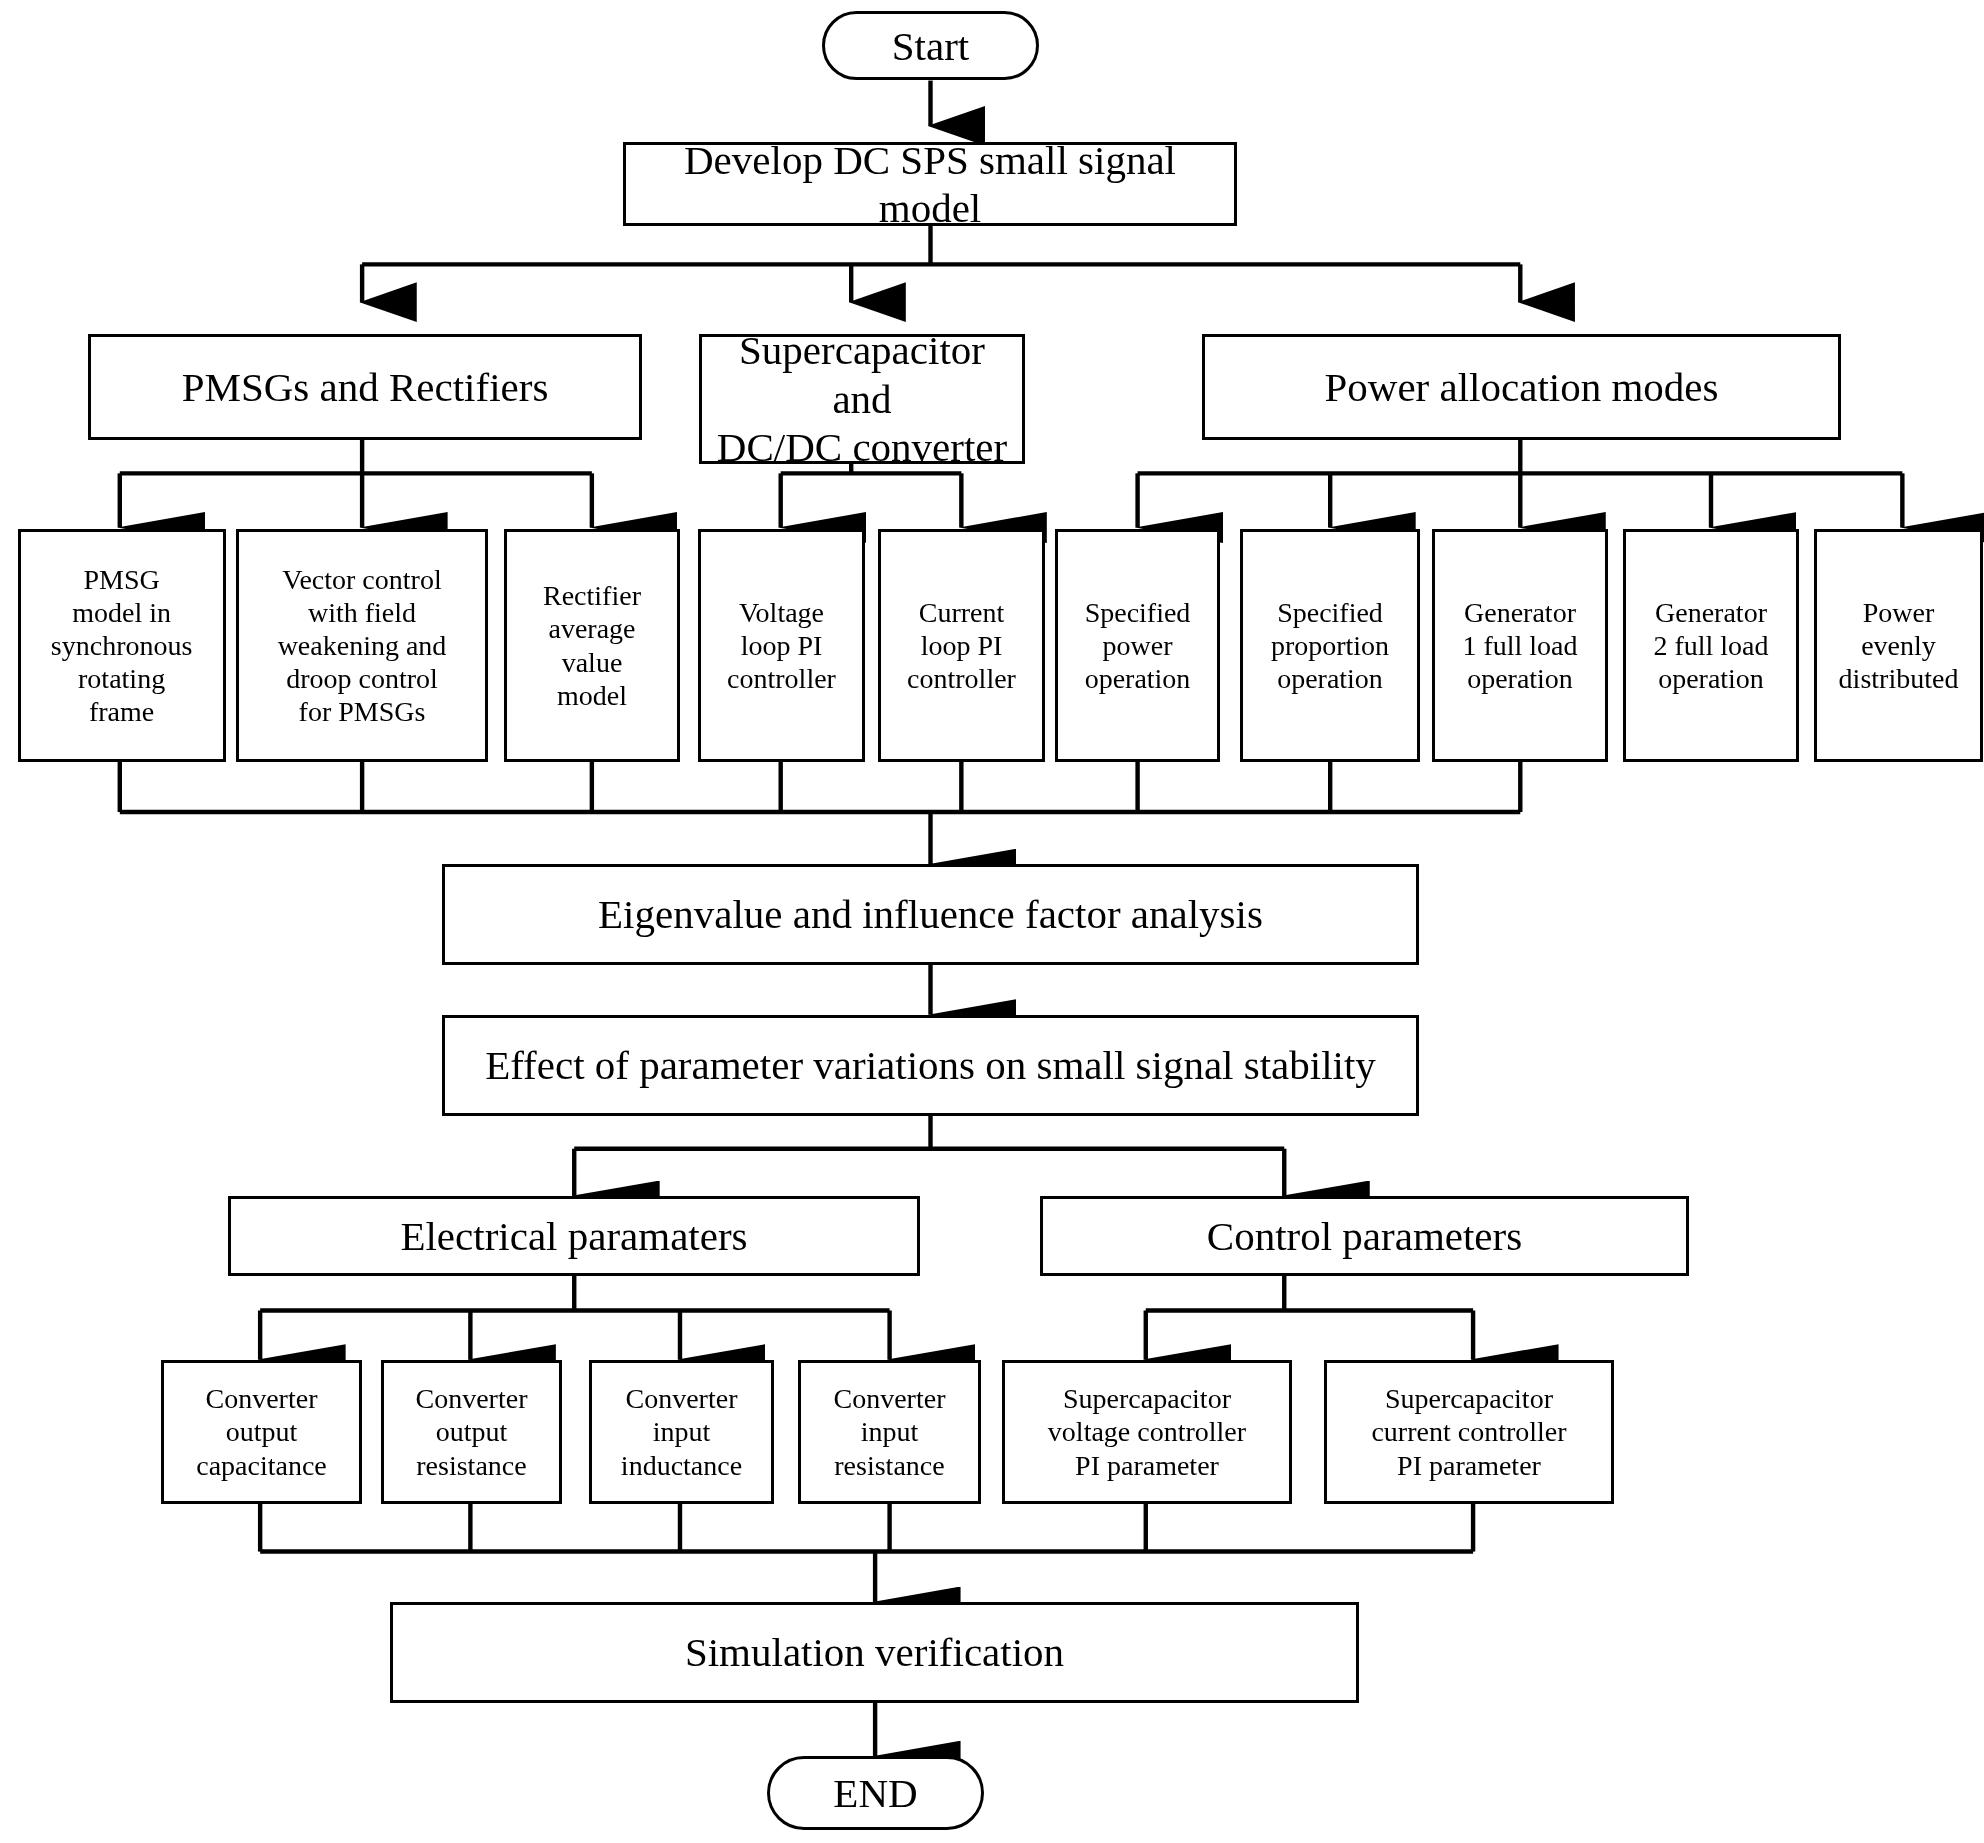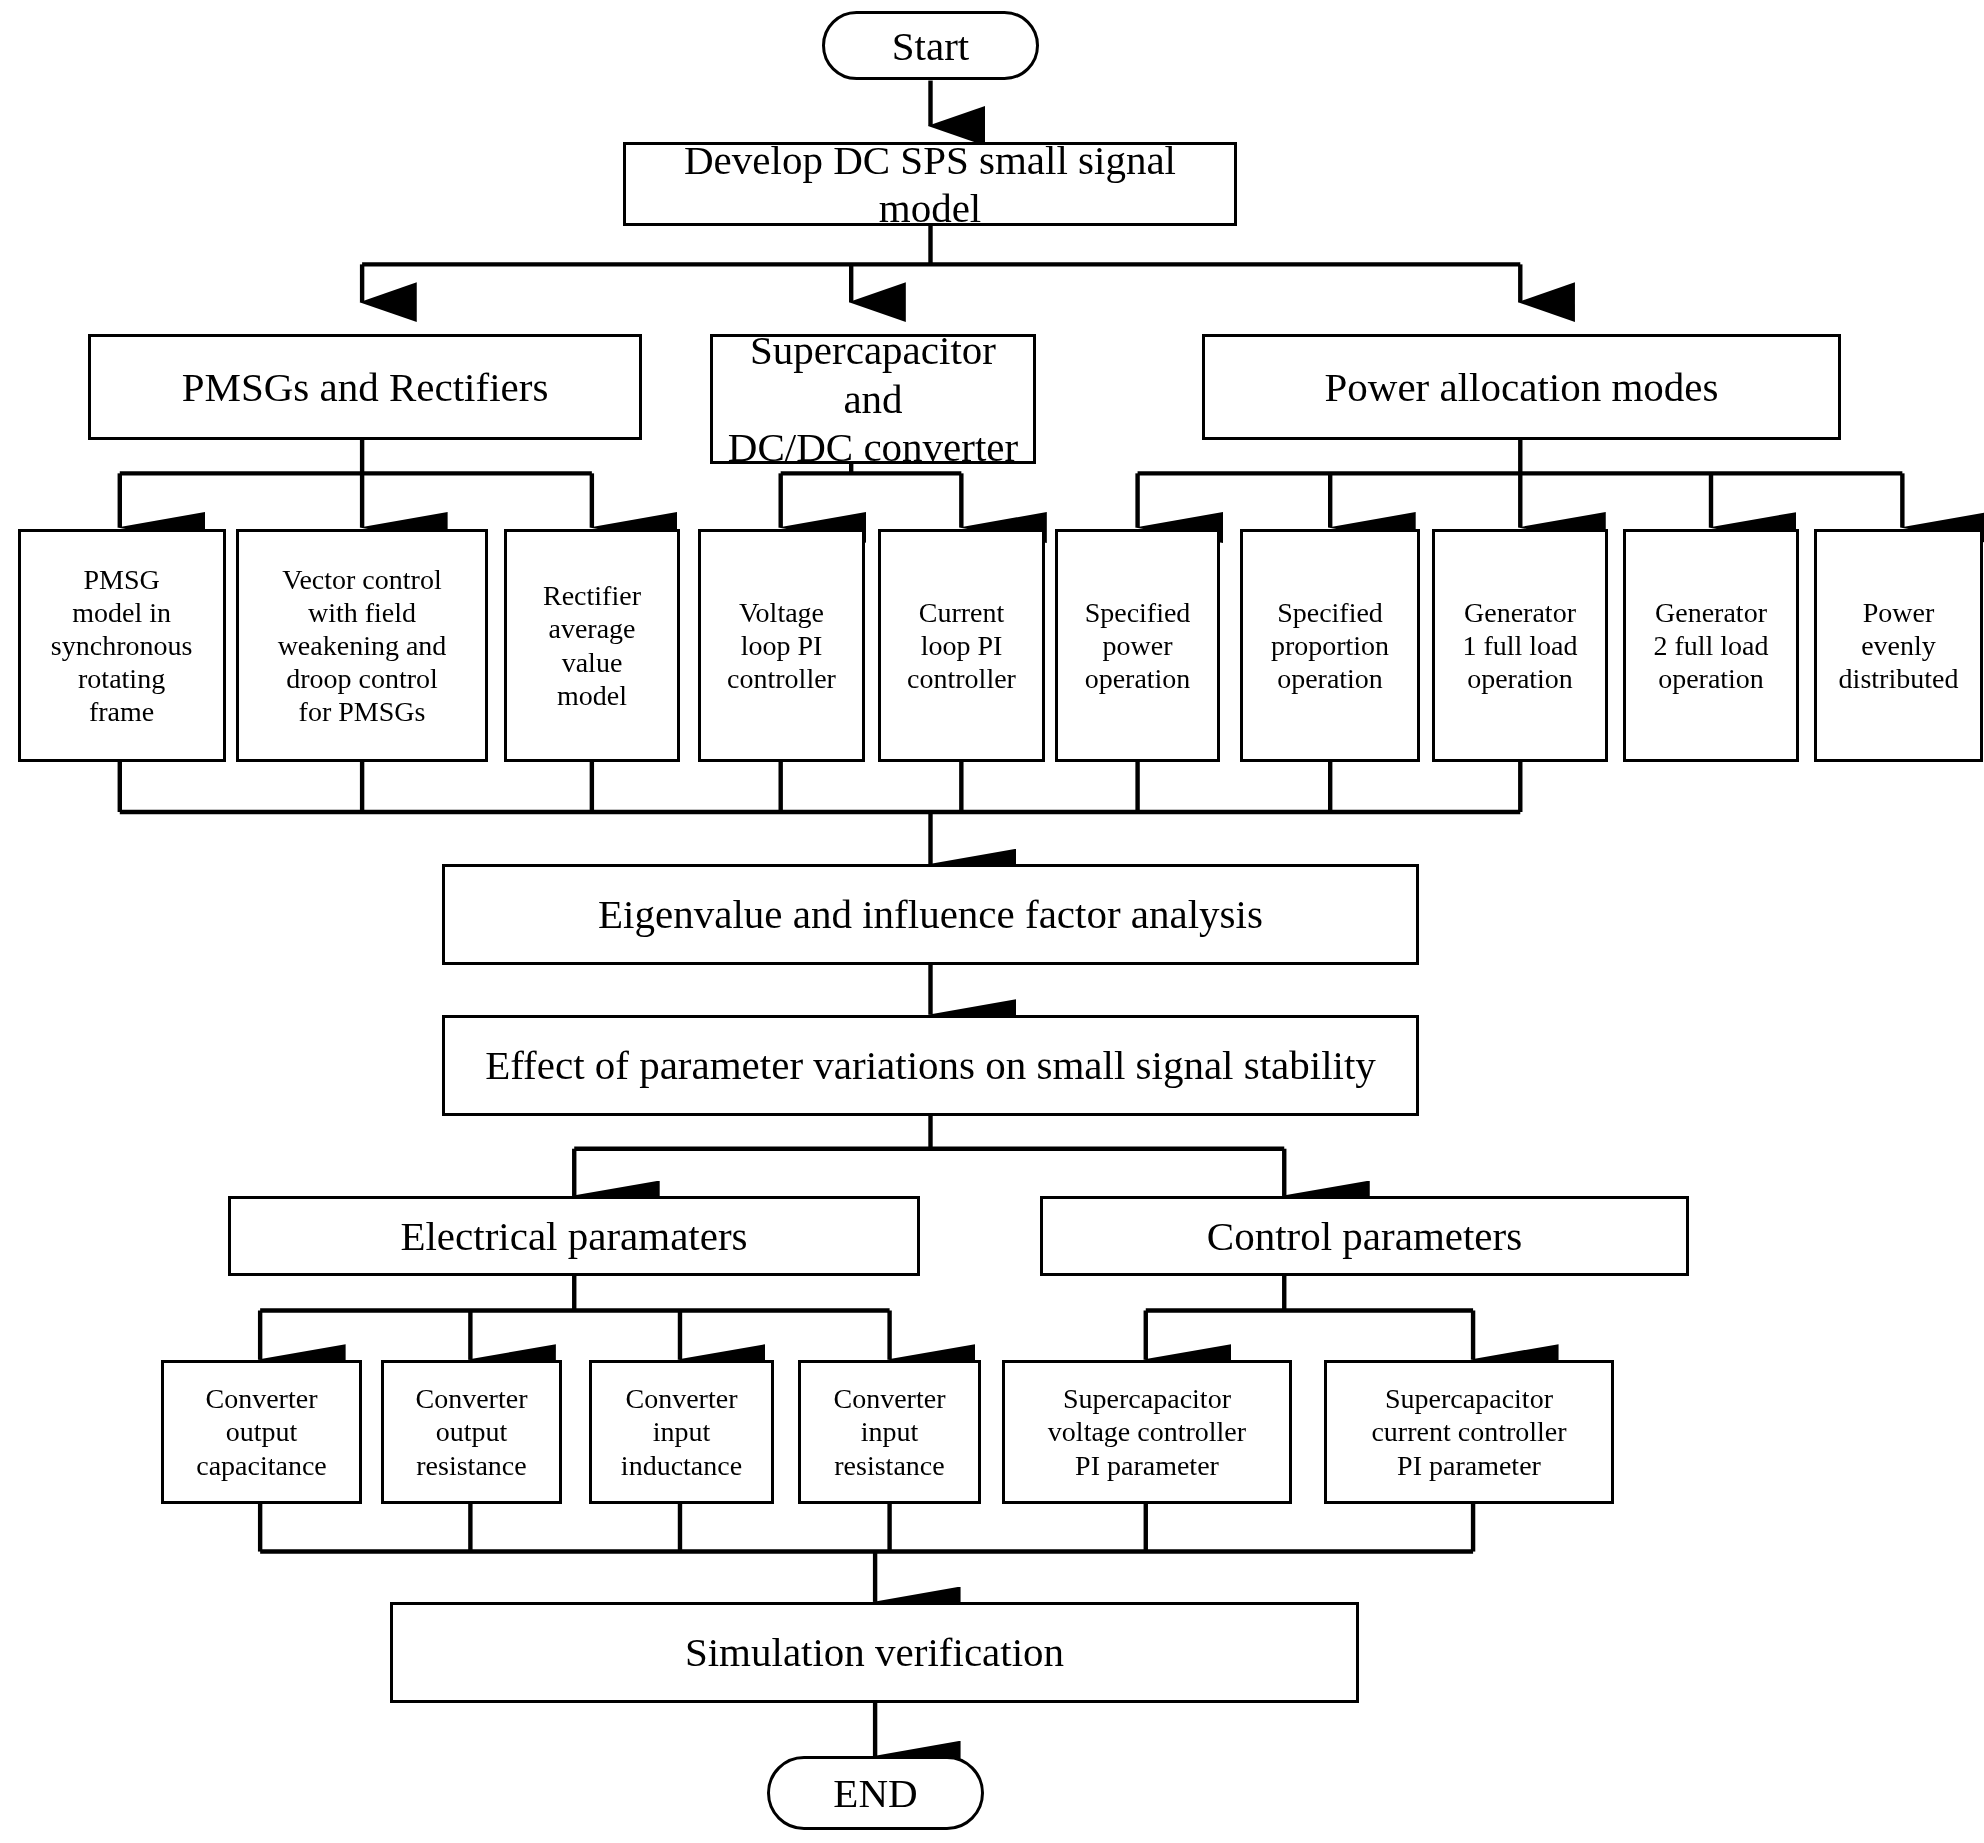--- a/index.html
+++ b/index.html
@@ -135,21 +135,21 @@
   </div>
 
   <div class="node fs-big" style="left:623px;top:142px;width:614px;height:84px;">
     <span class="lbl">Develop DC SPS small signal model</span>
   </div>
 
   <div class="node fs-big" style="left:88px;top:334px;width:554px;height:106px;">
     <span class="lbl">PMSGs and Rectifiers</span>
   </div>
 
-  <div class="node fs-big" style="left:699px;top:334px;width:326px;height:130px;margin-left:11px;">
+  <div class="node fs-big" style="left:699px;top:334px;width:326px;height:130px;">
     <span class="lbl">Supercapacitor and
 DC/DC converter</span>
   </div>
 
   <div class="node fs-big" style="left:1202px;top:334px;width:639px;height:106px;">
     <span class="lbl">Power allocation modes</span>
   </div>
 
   <div class="node fs-small" style="left:17.6px;top:529px;width:208px;height:233px;">
     <span class="lbl">PMSG

